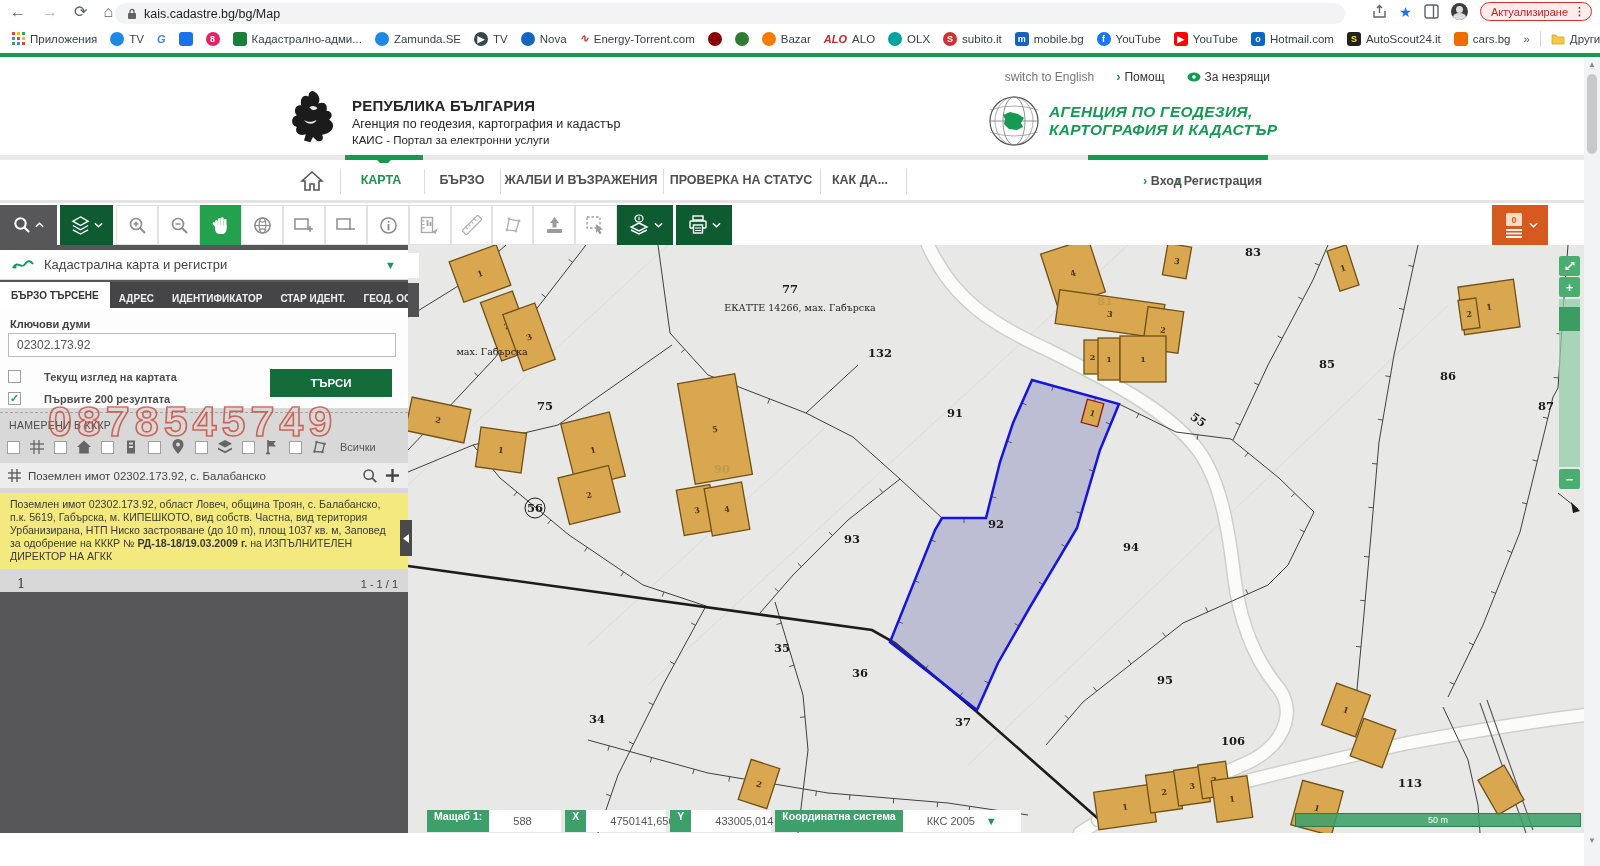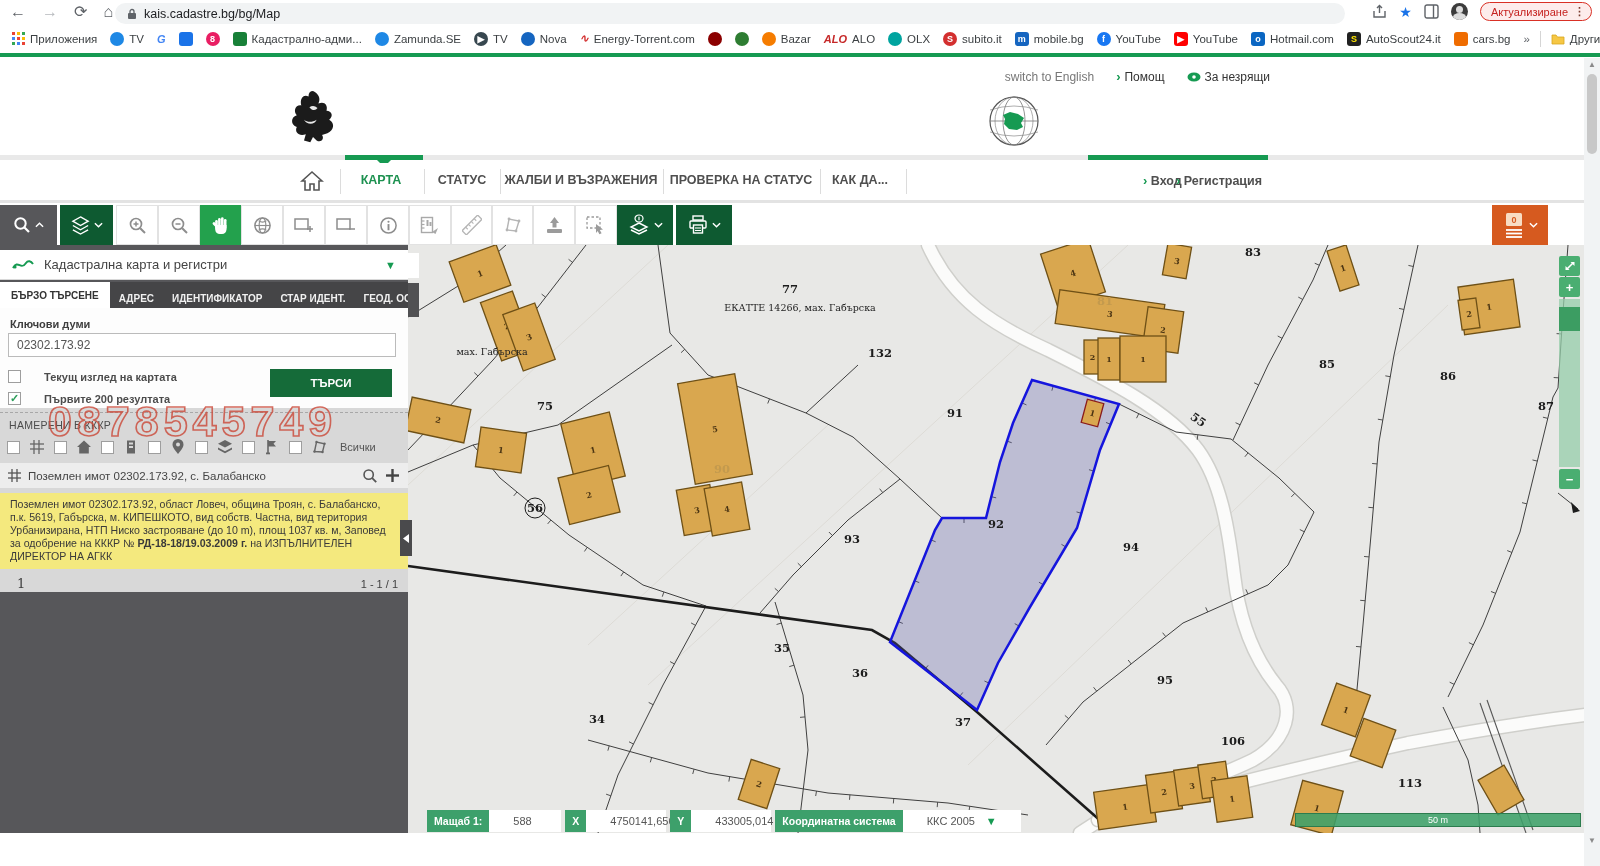--- a/index.html
+++ b/index.html
@@ -95,21 +95,21 @@
     color:rgba(255,255,255,0);-webkit-text-stroke:1.6px rgba(202,74,58,.82);z-index:30;pointer-events:none;white-space:nowrap}
   #collapse{position:absolute;left:400px;top:520px;width:12px;height:36px;background:#4a4a4c;z-index:6;
     display:flex;align-items:center;justify-content:center;cursor:pointer}
   
   #map{position:absolute;left:408px;top:245px;width:1177px;height:588px;background:#e8e8e6;overflow:hidden}
   .plabel{font:bold 11.5px "DejaVu Serif",serif;fill:#1c1c1c;text-anchor:middle}
   .plabel.faint{fill:#c39a4e}
   .blabel{font:bold 8px "DejaVu Serif",serif;fill:#4a3413;text-anchor:middle}
   .mnote{font:9.5px "DejaVu Serif",serif;fill:#222;text-anchor:middle}
   #statusbar{position:absolute;left:19px;top:565px;height:22px;display:flex;gap:4px;z-index:5;font-size:10.5px}
-  .seg{display:flex;height:22px;background:#3da06b;align-items:center}
+  .seg{display:flex;height:22px;background:#3da06b;align-items:flex-start}
   .seg .lab{color:#fff;font-weight:bold;padding:0 7px;white-space:nowrap}
   .seg .val{background:#fff;height:22px;display:flex;align-items:center;padding:0 24px;color:#555;font-size:11px}
   .seg .car{color:#169a52;font-weight:bold;margin-left:auto}
   #scalebar{position:absolute;left:887px;top:568px;width:286px;height:14px;background:rgba(62,160,106,.88);
     border:1px solid #2c7c4e;z-index:5;display:flex;align-items:center;justify-content:center;
     color:#fff;font-size:9px}
   #zoomcol{position:absolute;left:1151px;top:11px;width:21px;z-index:5}
   .zbtn{width:21px;height:20px;background:#4aae71;border-radius:2px;color:#fff;display:flex;align-items:center;
     justify-content:center;font-weight:bold;font-size:13px;cursor:pointer;margin-bottom:1px}
   #ztrack{width:21px;height:168px;background:rgba(150,205,170,.75);position:relative;margin:2px 0}
@@ -264,20 +264,25 @@
     </div>
   </div>
 </div>
 
 <div id="greenline"></div>
 <div id="header">
   <svg id="coat" viewBox="0 0 60 64">
     <path fill="#1b1b1b" d="M30,2 C36,5 39,10 36,16 C42,13 47,17 45,24 C51,24 53,30 48,34 C55,38 53,46 46,49 L40,51 C43,55 39,60 34,57 L30,53 L27,59 L20,57 L22,50 C15,53 9,48 12,42 C5,40 5,31 12,29 C8,25 10,17 17,18 C15,11 19,5 25,8 C25,4 27,2 30,2 Z"></path>
     <path fill="#e8e8e8" d="M26,20 c3,-2 6,-2 9,1 c-2,3 -6,3 -9,-1 Z M20,34 c4,3 9,3 14,0 c-2,6 -11,6 -14,0 Z"></path>
   </svg>
+  <div id="h-title">
+    <div class="t1">РЕПУБЛИКА БЪЛГАРИЯ</div>
+    <div class="t2">Агенция по геодезия, картография и кадастър</div>
+    <div class="t3">КАИС - Портал за електронни услуги</div>
+  </div>
   <div id="top-links">
     <span class="glink" style="color:#777">switch to English</span>
     <span class="glink">
         <span class="garr">›</span>
         <span>Помощ</span>
       </span>
     <span class="glink">
       <svg width="14" height="10" viewBox="0 0 14 10">
           <ellipse cx="7" cy="5" rx="6.5" ry="4.5" fill="#169a52"></ellipse>
           <circle cx="7" cy="5" r="1.8" fill="#fff"></circle>
@@ -288,32 +293,36 @@
   <div id="aglogo">
     <svg width="52" height="52" viewBox="0 0 52 52">
       <circle cx="26" cy="26" r="24" fill="none" stroke="#555" stroke-width="1.2"></circle>
       <ellipse cx="26" cy="26" rx="11" ry="24" fill="none" stroke="#777" stroke-width=".8"></ellipse>
       <ellipse cx="26" cy="26" rx="19" ry="24" fill="none" stroke="#777" stroke-width=".6"></ellipse>
       <line x1="2" y1="26" x2="50" y2="26" stroke="#777" stroke-width=".8"></line>
       <path d="M2,15 q24,-8 48,0" fill="none" stroke="#777" stroke-width=".6"></path>
       <path d="M2,37 q24,8 48,0" fill="none" stroke="#777" stroke-width=".6"></path>
       <path d="M15,20 l7,-3 8,2 6,4 -3,5 2,4 -6,3 -8,-1 -5,-5 1,-5 Z" fill="#169a52"></path>
     </svg>
+    <div class="agtext">
+      <div>АГЕНЦИЯ ПО ГЕОДЕЗИЯ,</div>
+      <div>КАРТОГРАФИЯ И КАДАСТЪР</div>
+    </div>
   </div>
 </div>
 <div id="hr-gray"></div>
 <div id="hr-green-logo"></div>
 <div id="tab-ind"></div>
 
 <div id="mainnav">
   <svg class="nav-item" style="left:312px;top:7px" width="24" height="22" viewBox="0 0 24 22">
       <path d="M12,2 L22,11 H19 V20 H14 V14 H10 V20 H5 V11 H2 Z" fill="none" stroke="#555" stroke-width="1.6"></path>
     </svg>
   <span class="nav-item active" style="left:381px">КАРТА</span>
-  <span class="nav-item" style="left:462px">СТАТУС</span>
+  <span class="nav-item" style="left:462px">БЪРЗО</span>
   <span class="nav-item" style="left:581px">ЖАЛБИ И ВЪЗРАЖЕНИЯ</span>
   <span class="nav-item" style="left:741px">ПРОВЕРКА НА СТАТУС</span>
   <span class="nav-item" style="left:860px">КАК ДА...</span>
   <div class="nav-sep" style="left:340px"></div>
   <div class="nav-sep" style="left:424px"></div>
   <div class="nav-sep" style="left:500px"></div>
   <div class="nav-sep" style="left:663px"></div>
   <div class="nav-sep" style="left:820px"></div>
   <div class="nav-sep" style="left:906px"></div>
   <span class="nav-item" style="left:1143px;transform:none"><span class="garr">›</span> <span>Вход</span></span>

